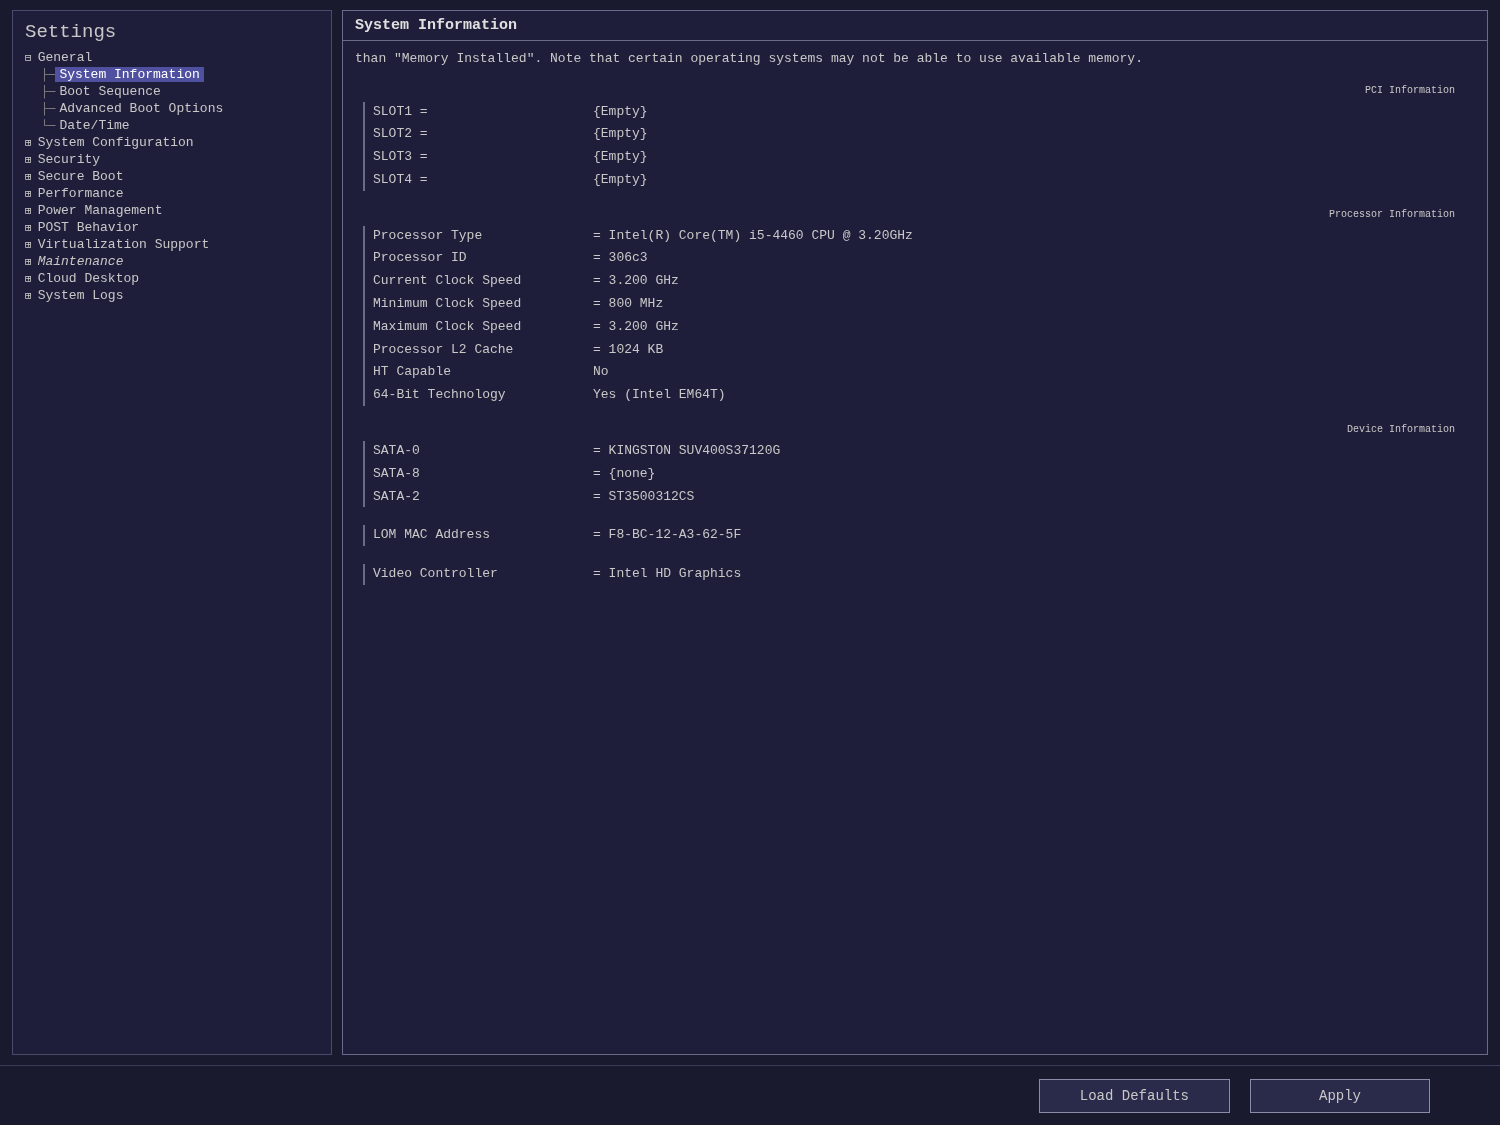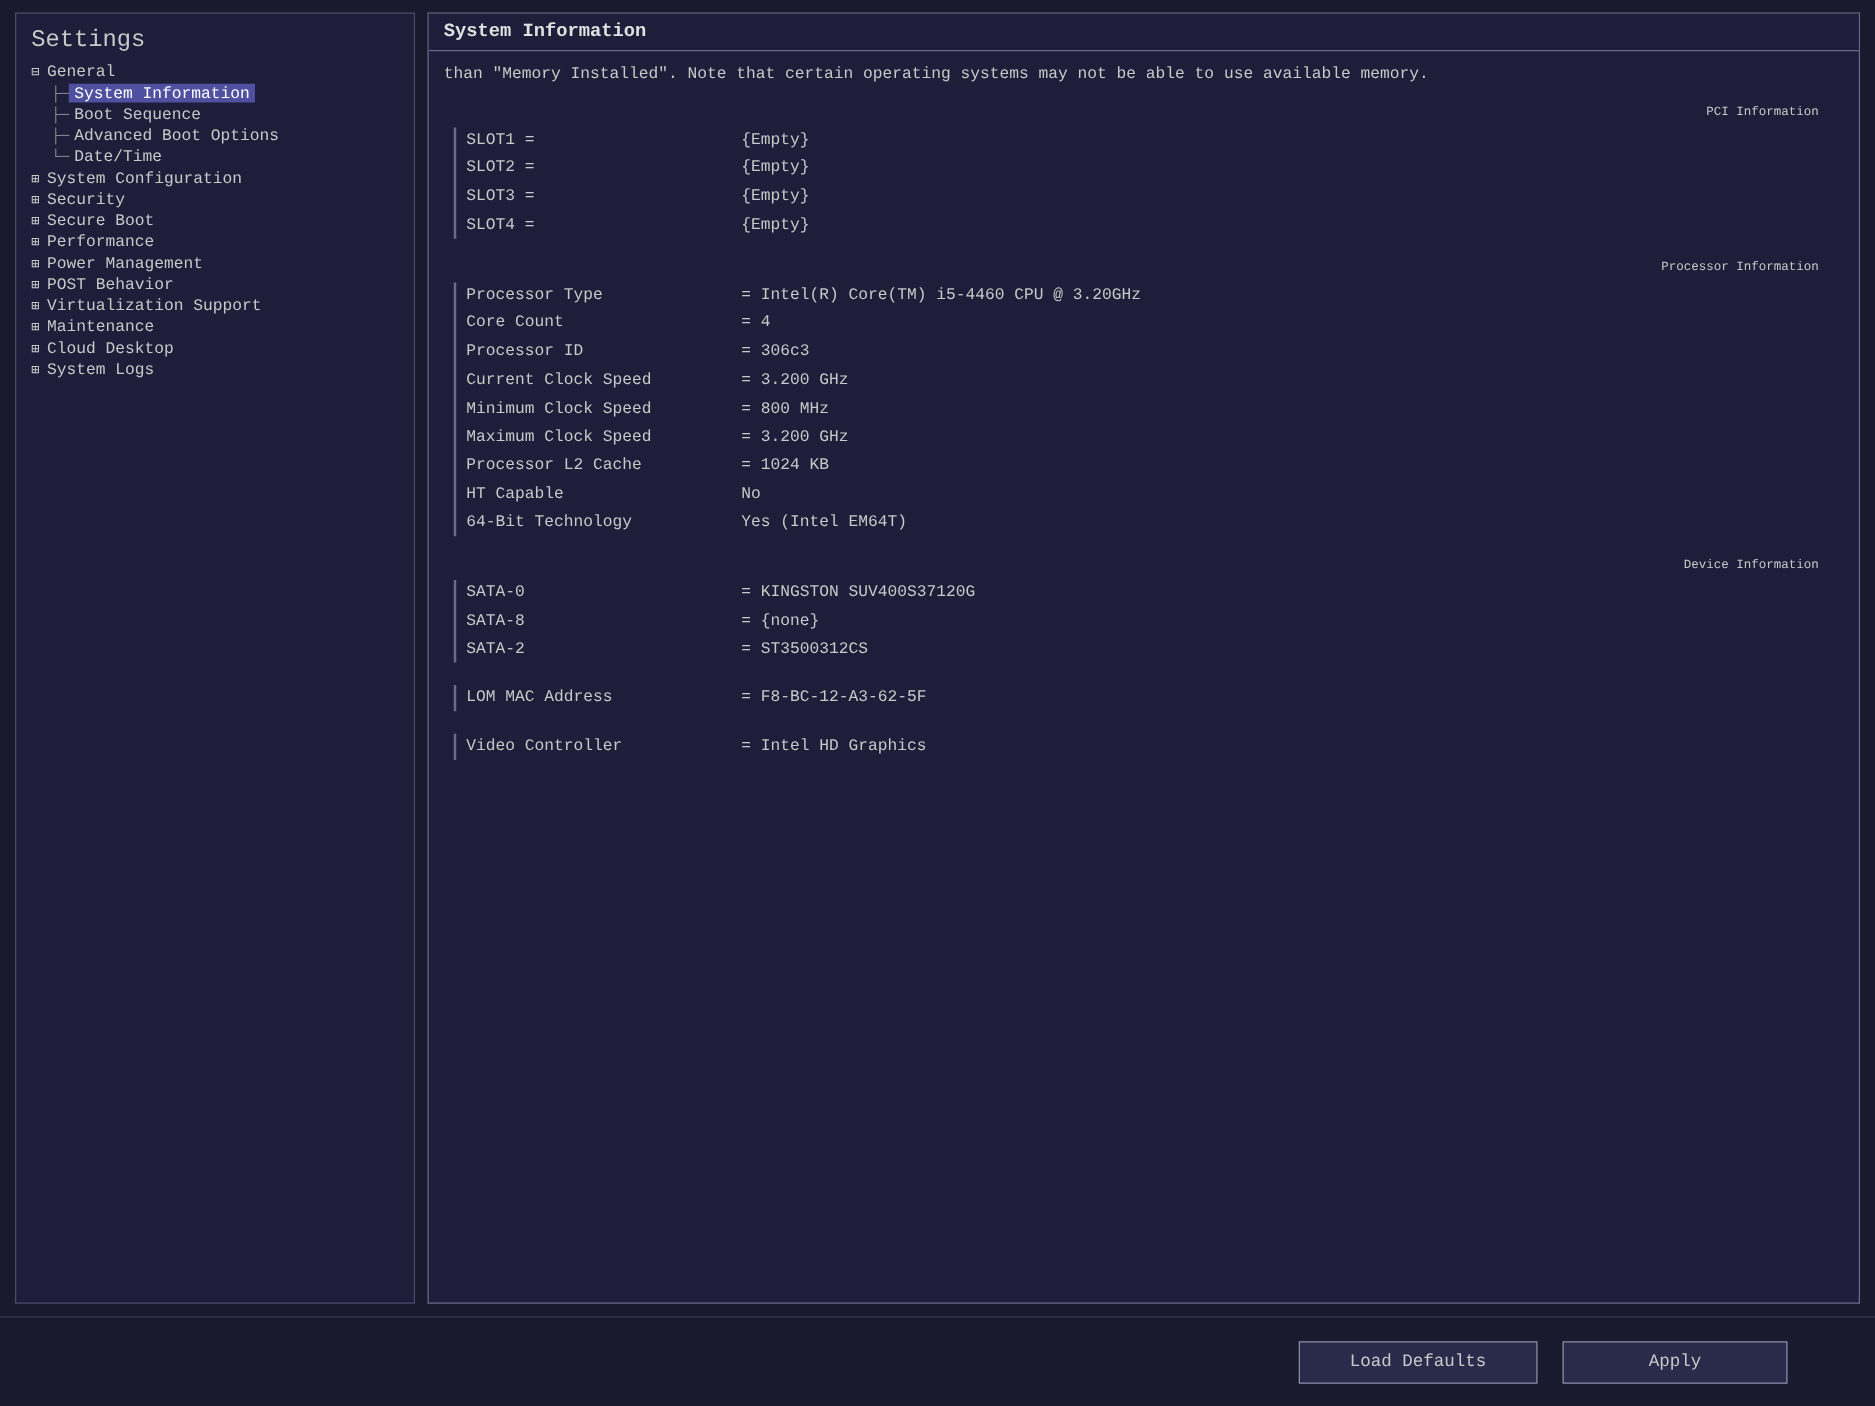--- a/index.html
+++ b/index.html
@@ -136,21 +136,21 @@
     .info-label {
       min-width: 220px;
       color: #c8c8c8;
     }
 
     .info-value {
       color: #c8c8c8;
     }
 
     .bottom-bar {
-      height: 72px;
+      height: 60px;
       background: #1a1a2e;
       display: flex;
       align-items: center;
       justify-content: flex-end;
       padding: 0 20px;
       gap: 20px;
       border-top: 1px solid #3a3a5a;
     }
 
     .bios-button {
@@ -177,21 +177,21 @@
         <div class="sidebar-item" style="padding-left: 24px;"><span class="connector">├─</span><span class="item-label">Boot Sequence</span></div>
         <div class="sidebar-item" style="padding-left: 24px;"><span class="connector">├─</span><span class="item-label">Advanced Boot Options</span></div>
         <div class="sidebar-item" style="padding-left: 24px;"><span class="connector">└─</span><span class="item-label">Date/Time</span></div>
         <div class="sidebar-item" style="padding-left: 8px;"><span class="expand-icon">⊞</span><span class="item-label">System Configuration</span></div>
         <div class="sidebar-item" style="padding-left: 8px;"><span class="expand-icon">⊞</span><span class="item-label">Security</span></div>
         <div class="sidebar-item" style="padding-left: 8px;"><span class="expand-icon">⊞</span><span class="item-label">Secure Boot</span></div>
         <div class="sidebar-item" style="padding-left: 8px;"><span class="expand-icon">⊞</span><span class="item-label">Performance</span></div>
         <div class="sidebar-item" style="padding-left: 8px;"><span class="expand-icon">⊞</span><span class="item-label">Power Management</span></div>
         <div class="sidebar-item" style="padding-left: 8px;"><span class="expand-icon">⊞</span><span class="item-label">POST Behavior</span></div>
         <div class="sidebar-item" style="padding-left: 8px;"><span class="expand-icon">⊞</span><span class="item-label">Virtualization Support</span></div>
-        <div class="sidebar-item" style="padding-left: 8px;"><span class="expand-icon">⊞</span><span class="item-label">Maintenance</span></div>
+        <div class="sidebar-item" style="padding-left: 8px; font-style: italic;"><span class="expand-icon">⊞</span><span class="item-label">Maintenance</span></div>
         <div class="sidebar-item" style="padding-left: 8px;"><span class="expand-icon">⊞</span><span class="item-label">Cloud Desktop</span></div>
         <div class="sidebar-item" style="padding-left: 8px;"><span class="expand-icon">⊞</span><span class="item-label">System Logs</span></div>
       </div>
   </div>
 
   <div class="content-area">
     <div class="content-header">
       <span>System Information</span>
     </div>
     <div class="content-body">
@@ -221,24 +221,20 @@
       </div>
 
       <div class="section">
         <div class="section-title">Processor Information</div>
         <div class="info-table" id="processor-table">
             <div class="info-row">
               <span class="info-label">Processor Type</span>
               <span class="info-value">= Intel(R) Core(TM) i5-4460 CPU @ 3.20GHz</span>
             </div>
             <div class="info-row">
-              <span class="info-label">Core Count</span>
-              <span class="info-value">= 4</span>
-            </div>
-            <div class="info-row">
               <span class="info-label">Processor ID</span>
               <span class="info-value">= 306c3</span>
             </div>
             <div class="info-row">
               <span class="info-label">Current Clock Speed</span>
               <span class="info-value">= 3.200 GHz</span>
             </div>
             <div class="info-row">
               <span class="info-label">Minimum Clock Speed</span>
               <span class="info-value">= 800 MHz</span>

